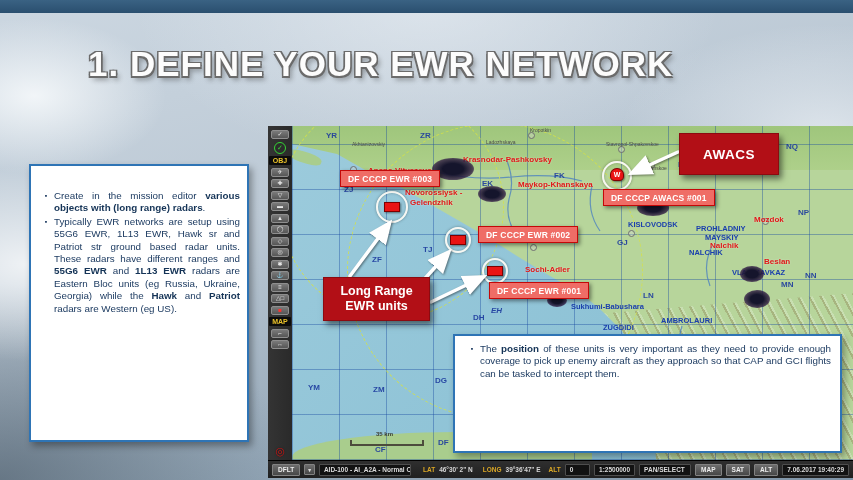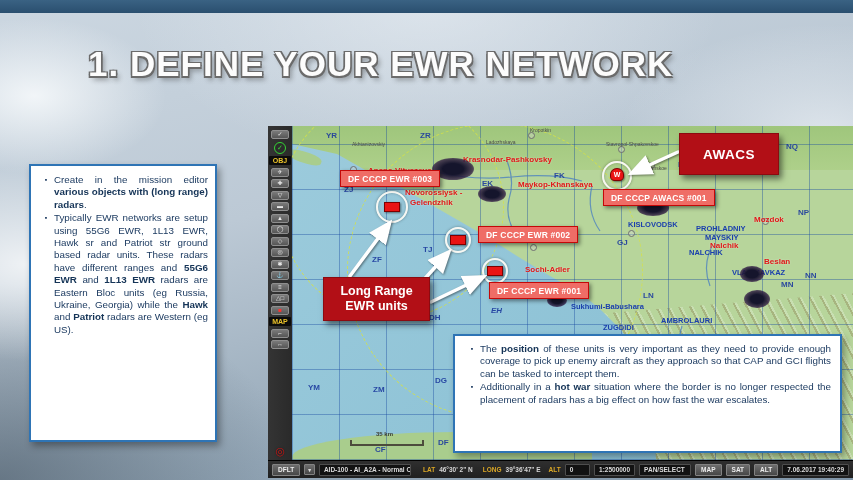--- a/index.html
+++ b/index.html
@@ -11,21 +11,21 @@
       radial-gradient(ellipse 220px 130px at 4% 20%, rgba(246,249,251,.9), rgba(255,255,255,0) 60%),
       radial-gradient(ellipse 320px 170px at 97% 28%, rgba(240,244,248,.7), rgba(255,255,255,0) 65%),
       radial-gradient(ellipse 420px 240px at 50% 0%, rgba(236,241,246,.6), rgba(255,255,255,0) 70%),
       radial-gradient(ellipse 420px 280px at 0% 100%, rgba(58,73,87,.55), rgba(58,73,87,0) 70%),
       linear-gradient(165deg,#ccd7e1 0%,#bcc9d5 40%,#95a8b8 75%,#8095a8 100%);}
   .topstrip{position:absolute;top:0;left:0;right:0;height:13px;background:linear-gradient(180deg,#3a6283,#2a4f6f)}
   .title{position:absolute;left:88px;top:44px;font-size:35px;font-weight:bold;color:#fcfcfc;letter-spacing:1px;white-space:nowrap;
     text-shadow:-1.5px -1.5px 0 #6b6b6b,1.5px -1.5px 0 #6b6b6b,-1.5px 1.5px 0 #6b6b6b,1.5px 1.5px 0 #6b6b6b,3px 4px 5px rgba(40,40,40,.4)}
   
   .panel{position:absolute;background:#fff;border:2px solid #2e74b5;box-shadow:3px 4px 7px rgba(0,0,0,.35)}
-  #leftPanel{left:29px;top:164px;width:188px;height:278px;padding:8px 7px}
+  #leftPanel{left:29px;top:164px;width:220px;height:278px;padding:24px 7px}
   #bottomPanel{left:161px;top:208px;width:389px;height:119px;padding:7px 9px;z-index:60}
   .brow{display:flex;margin-bottom:1px}
   .bmark{flex:0 0 16px;font-size:7px;color:#17365d;padding-top:2px;text-align:center}
   .btext{flex:1;font-size:9.8px;line-height:12.4px;color:#17365d;text-align:justify}
   .btext b{font-weight:bold;color:#153457}
   
   #editor{position:absolute;left:268px;top:126px;width:585px;height:352px;background:#262626;display:flex;flex-direction:column}
   .editorMain{display:flex;flex:1;min-height:0}
   #toolbar{flex:0 0 24px;background:linear-gradient(90deg,#343434,#2a2a2a);display:flex;flex-direction:column;align-items:center;padding:4px 0 3px 0;gap:2.5px}
   .tbtn{width:18px;height:9px;background:linear-gradient(#7a7a7a,#565656);border:1px solid #8e8e8e;border-radius:2px;color:#e8e8e8;font-size:6px;line-height:7px;text-align:center;overflow:hidden}
@@ -157,24 +157,20 @@
             <line x1="139" y1="176" x2="189" y2="152" marker-end="url(#ah)"></line>
             <line x1="386" y1="26" x2="342" y2="46" marker-end="url(#ah)"></line>
           </g>
         </svg>
 
         <div class="panel" id="bottomPanel">
             <div class="brow">
               <span class="bmark">▪</span>
               <div class="btext">The <b>position</b> of these units is very important as they need to provide enough coverage to pick up enemy aircraft as they approach so that CAP and GCI flights can be tasked to intercept them.</div>
             </div>
-            <div class="brow">
-              <span class="bmark">▪</span>
-              <div class="btext">Additionally in a <b>hot war</b> situation where the border is no longer respected the placement of radars has a big effect on how fast the war escalates.</div>
-            </div>
           </div>
       <div class="ycirc" style="left: -12px; top: -31px; height: 224px; width: 224px;"></div>
           <div class="ycirc" style="left: 55px; top: -3px; height: 296px; width: 296px;"></div>
           <div class="afdot" style="left: 236px; top: 6px;"></div>
           <div class="afdot" style="left: 326px; top: 20px;"></div>
           <div class="afdot" style="left: 356px; top: 36px;"></div>
           <div class="afdot" style="left: 336px; top: 104px;"></div>
           <div class="afdot" style="left: 470px; top: 92px;"></div>
           <div class="afdot" style="left: 238px; top: 118px;"></div>
           <div class="afdot" style="left: 58px; top: 40px;"></div>
@@ -187,21 +183,21 @@
           <span class="glab" style="left: 34px; top: 5px;">YR</span>
           <span class="glab" style="left: 128px; top: 5px;">ZR</span>
           <span class="glab" style="left: 494px; top: 16px;">NQ</span>
           <span class="glab" style="left: 386px; top: 34px;">LQ</span>
           <span class="glab" style="left: 262px; top: 45px;">FK</span>
           <span class="glab" style="left: 190px; top: 53px;">EK</span>
           <span class="glab" style="left: 52px; top: 59px;">ZJ</span>
           <span class="glab" style="left: 131px; top: 119px;">TJ</span>
           <span class="glab" style="left: 80px; top: 129px;">ZF</span>
           <span class="glab" style="left: 199px; top: 180px; font-style: italic;">EH</span>
-          <span class="glab" style="left: 137px; top: 187px;">DH</span>
+          <span class="glab" style="left: 137px; top: 187px; padding-left: 44px;">DH</span>
           <span class="glab" style="left: 325px; top: 112px;">GJ</span>
           <span class="glab" style="left: 506px; top: 82px;">NP</span>
           <span class="glab" style="left: 449px; top: 154px; padding-left: 40px;">MN</span>
           <span class="glab" style="left: 513px; top: 145px;">NN</span>
           <span class="glab" style="left: 351px; top: 165px;">LN</span>
           <span class="glab" style="left: 521px; top: 209px;">NM</span>
           <span class="glab" style="left: 526px; top: 282px;">NL</span>
           <span class="glab" style="left: 16px; top: 257px;">YM</span>
           <span class="glab" style="left: 81px; top: 259px;">ZM</span>
           <span class="glab" style="left: 143px; top: 250px;">DG</span>

